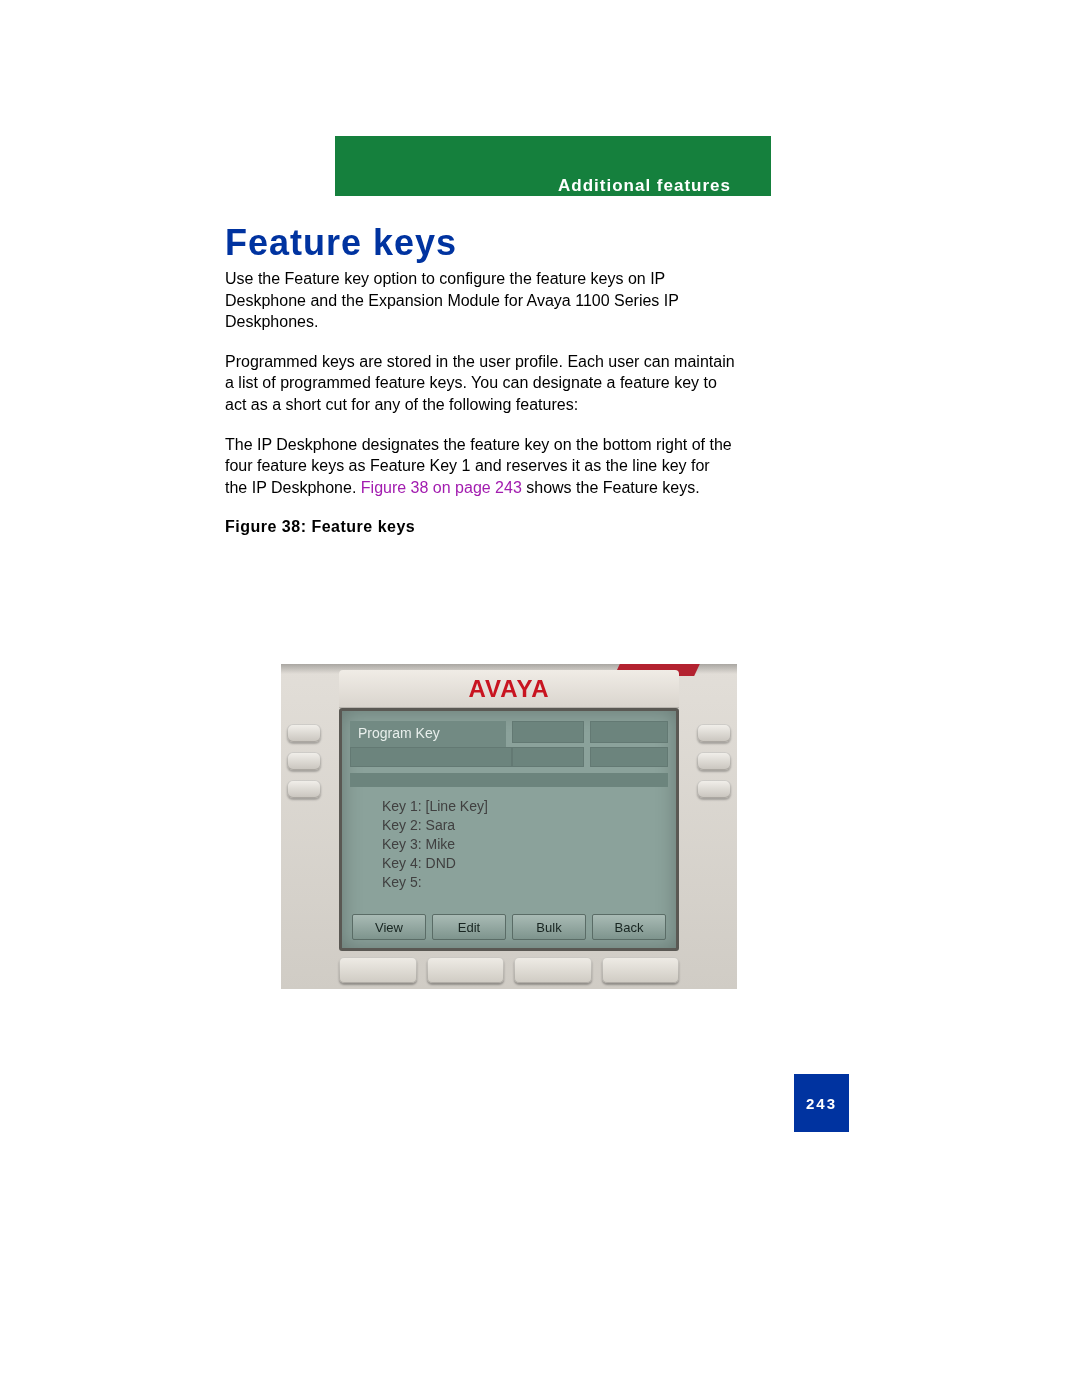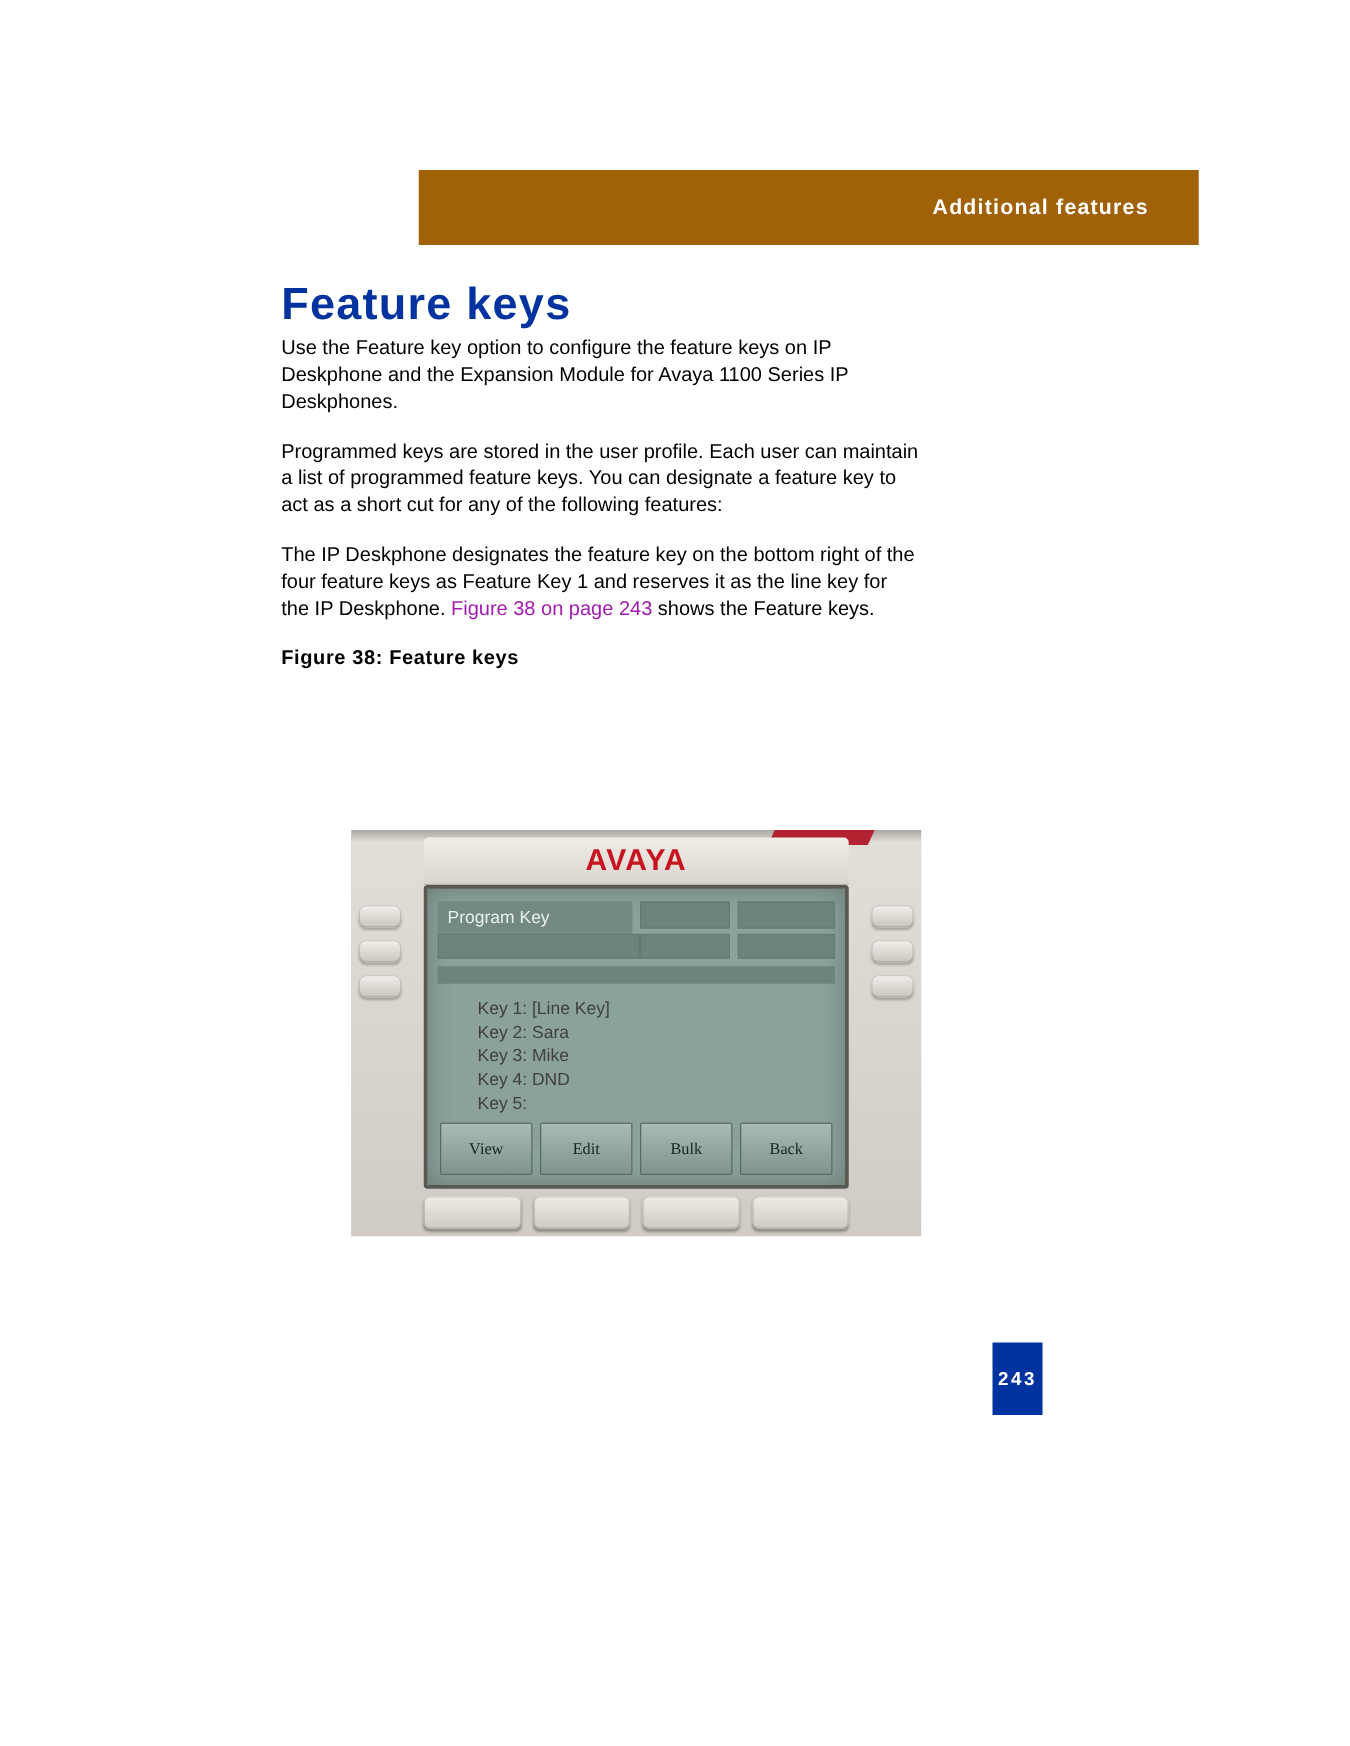--- a/index.html
+++ b/index.html
@@ -14,25 +14,25 @@
     height: 1397px;
     position: relative;
     background: #fff;
     margin: 0 auto;
     box-sizing: border-box;
   }
   .blue-banner {
     position: absolute;
     top: 136px;
     left: 335px;
-    width: 624px;
+    width: 436px;
     height: 60px;
-    background: #a16207;
+    background: #15803d;
     display: flex;
-    align-items: center;
+    align-items: flex-end;
     justify-content: flex-end;
     padding-right: 40px;
     box-sizing: border-box;
   }
   .banner-text {
     color: #fff;
     font-weight: bold;
     font-size: 17px;
     letter-spacing: 1px;
   }
@@ -164,22 +164,22 @@
     background:#6c847d;
   }
   .scr-list {
     position:absolute;
     top: 86px; left: 40px; right: 8px;
     color:#404040;
     font-size:14px;
     line-height:1.35;
   }
   .soft-row {
-    position:absolute; left:10px; right:10px; bottom:8px; height:42px;
-    display:flex; gap:6px;font-family:Liberation Serif, serif;
+    position:absolute; left:10px; right:10px; bottom:8px; height:26px;
+    display:flex; gap:6px;
   }
   .softkey {
     flex:1;
     background: linear-gradient(180deg,#a9bbb5,#7e948d);
     border:1px solid #5a6c66;
     display:flex; align-items:center; justify-content:center;
     font-size:13px;
     color:#182521;
     border-radius:2px;
   }
@@ -191,21 +191,21 @@
     flex:1;
     background: linear-gradient(180deg,#efece6,#cfcbc3);
     border-radius: 5px;
     box-shadow: 0 2px 2px rgba(0,0,0,.3), inset 0 0 0 1px rgba(0,0,0,.15);
   }
 
   .pagenum-box {
     position: absolute;
     top: 1074px;
     left: 794px;
-    width: 40px;
+    width: 55px;
     height: 58px;
     background: #0033a0;
     display:flex; align-items:center; justify-content:center;
   }
   .pagenum-box span {
     color:#fff;
     font-weight:bold;
     font-size:15px;
     letter-spacing:2px;
   }

